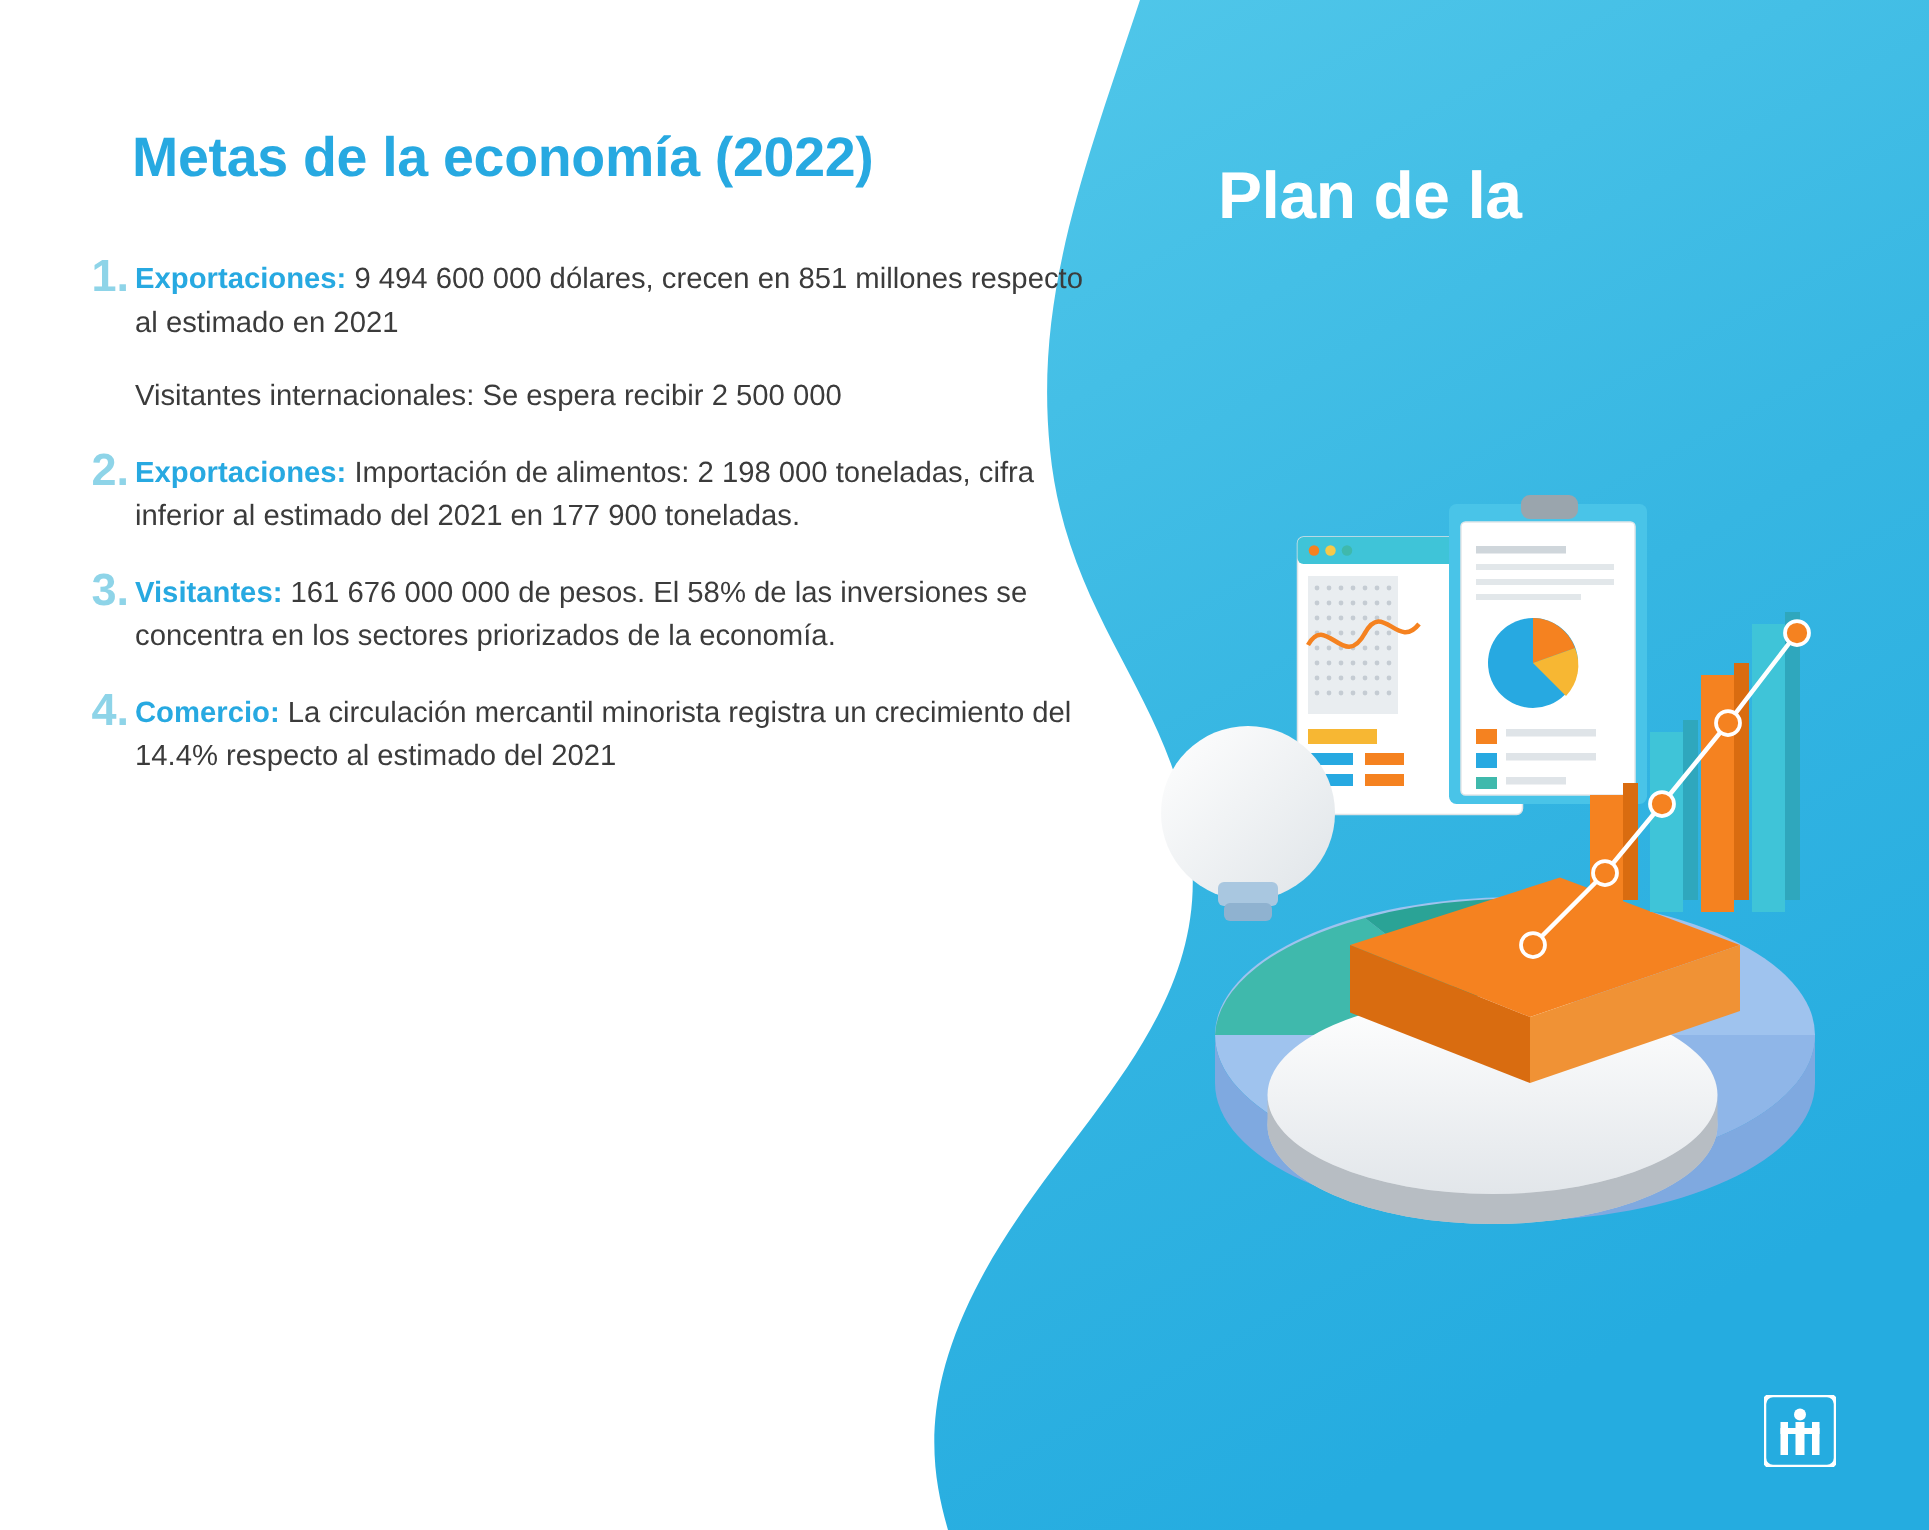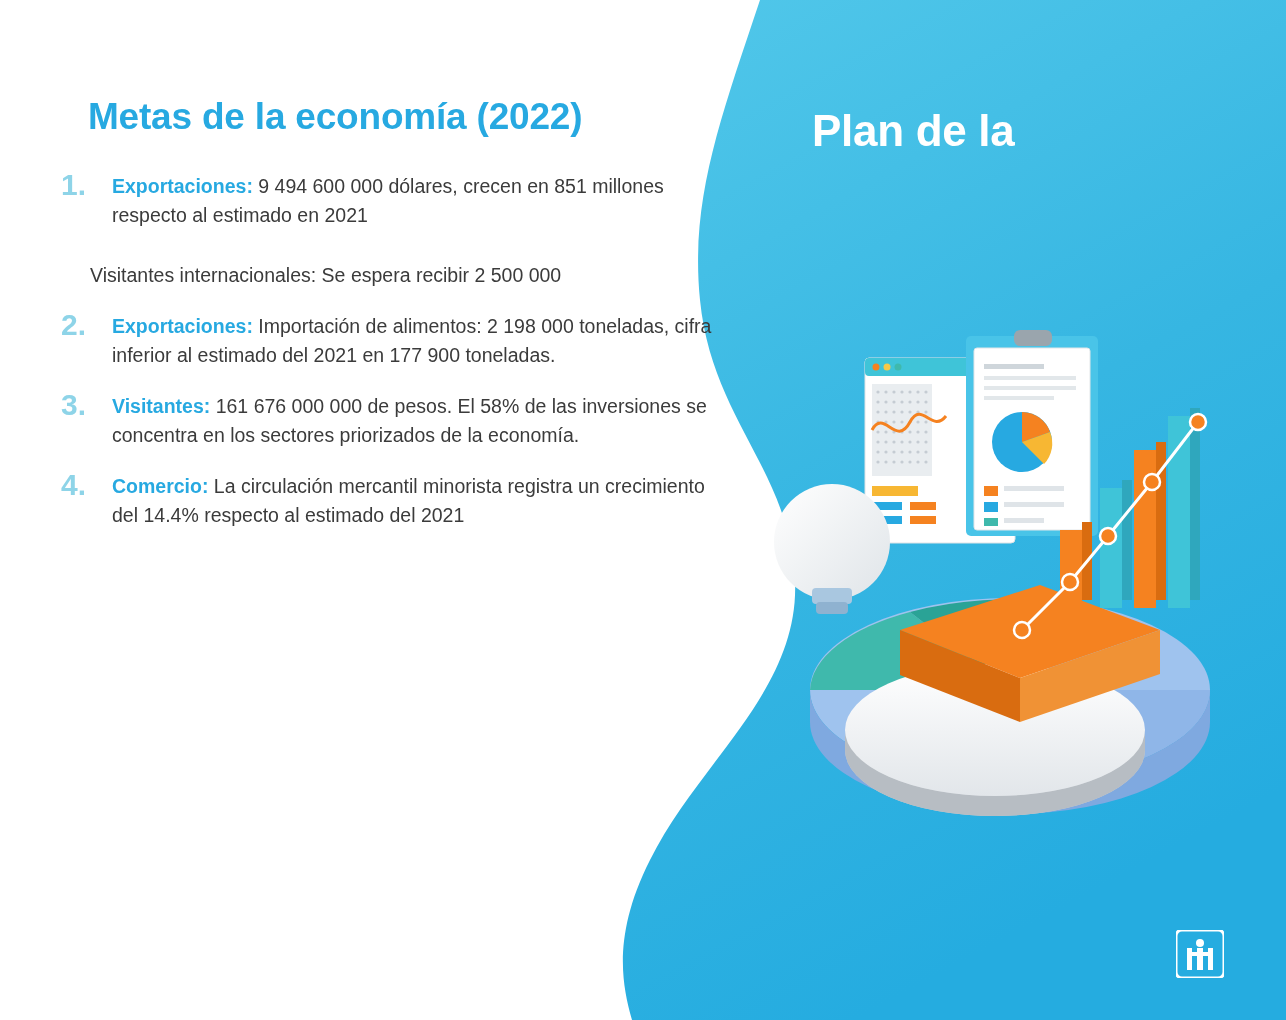--- a/index.html
+++ b/index.html
@@ -31,21 +31,21 @@
   .left-col {
     position: absolute;
     left: 0; top: 0;
     width: 740px;
     height: 1020px;
     z-index: 4;
   }
   .main-title {
     position: absolute;
     left: 88px;
-    top: 96px;
+    top: 84px;
     font-size: 37px;
     font-weight: bold;
     color: #27a9e1;
     letter-spacing: -0.2px;
     white-space: nowrap;
   }
 
   .items {
     position: absolute;
     left: 44px;
@@ -62,35 +62,35 @@
     left: 0;
     top: -4px;
     width: 42px;
     font-size: 30px;
     font-weight: bold;
     color: #8ed4e8;
     text-align: right;
     line-height: 34px;
   }
   .item-body {
-    margin-left: 68px;
+    margin-left: 46px;
     font-size: 19.5px;
     line-height: 29px;
     color: #3b3b3b;
   }
   .item-body .lead {
     color: #27a9e1;
     font-weight: bold;
   }
   .sub-para {
     margin-left: 46px;
     font-size: 19.5px;
     line-height: 29px;
     color: #3b3b3b;
-    margin-top: 31px;
+    margin-top: 20px;
     margin-bottom: 20px;
   }
 
   
   .right-title {
     position: absolute;
     left: 812px;
     top: 104px;
     width: 430px;
     z-index: 5;

